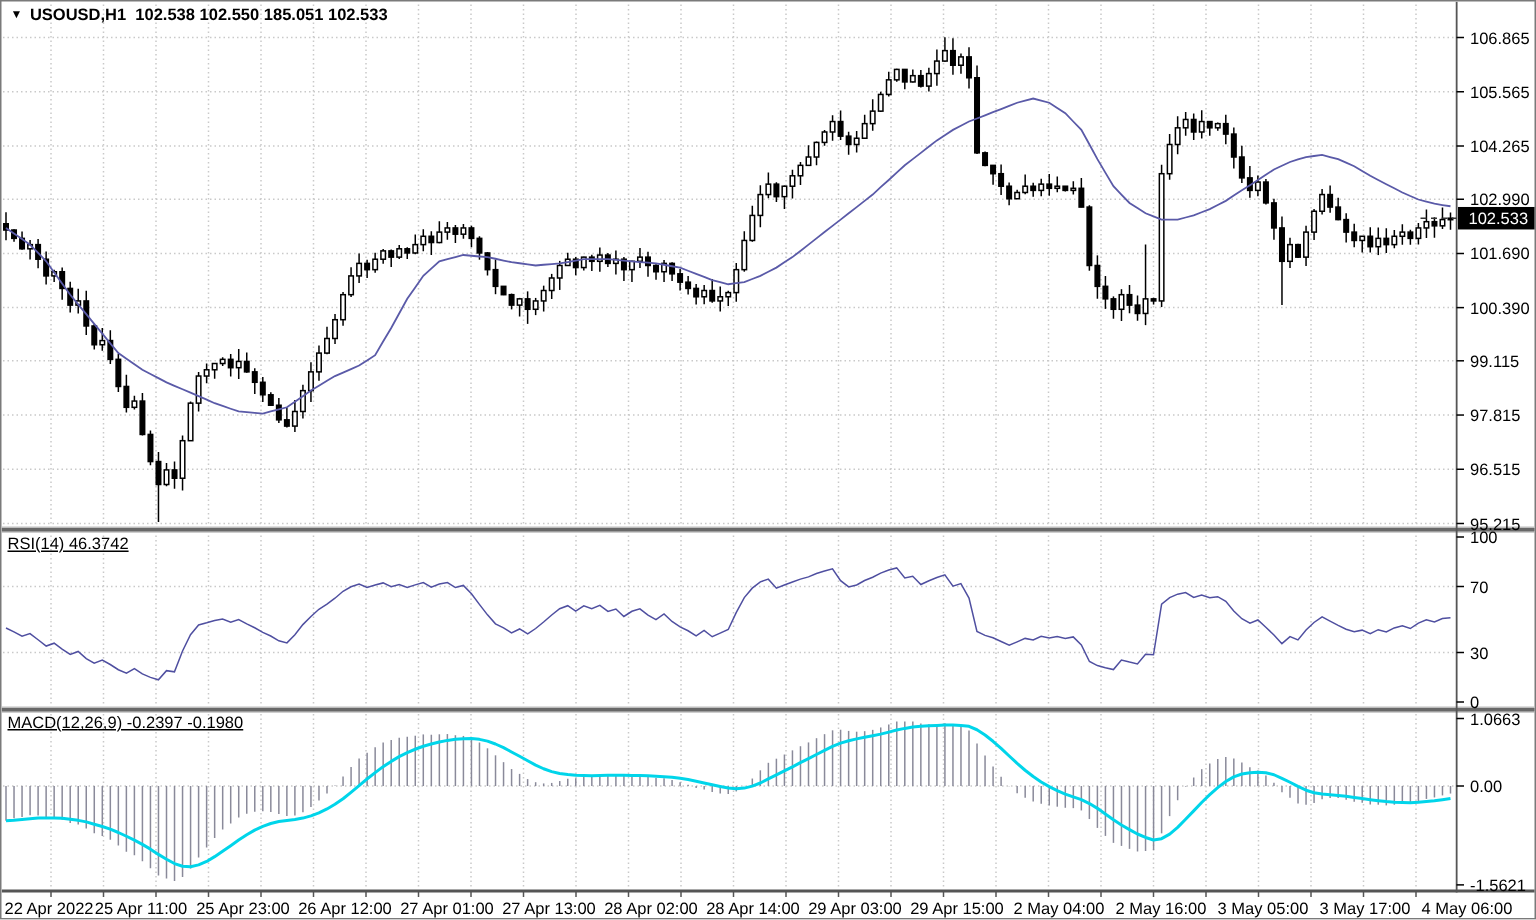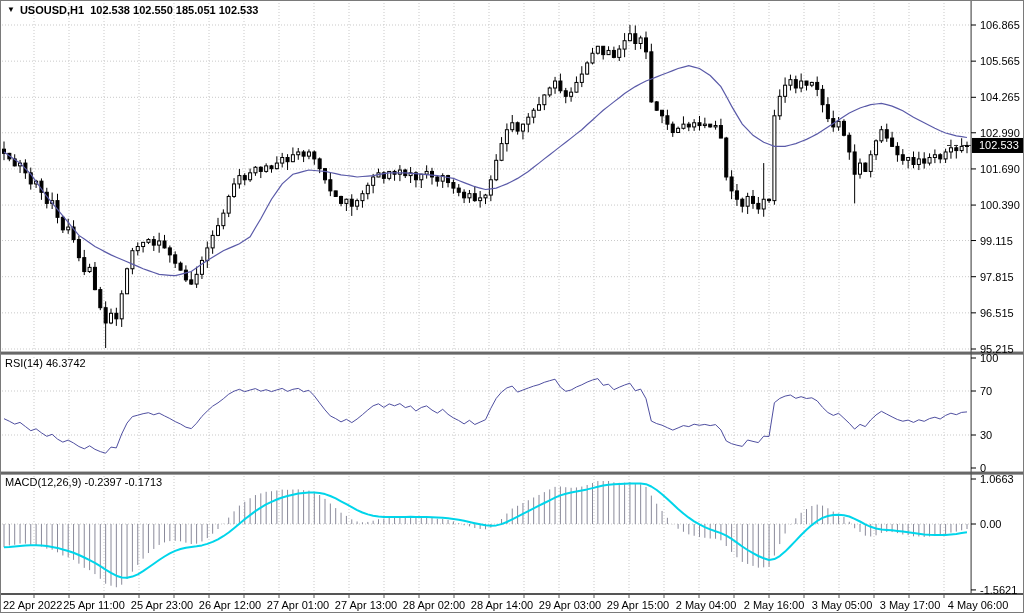--- a/index.html
+++ b/index.html
@@ -8,21 +8,21 @@
     border:1px solid #7a7a7a;box-sizing:border-box;overflow:hidden;
     font-family:"Liberation Sans",sans-serif;
   }
   svg{position:absolute;left:0;top:0;}
   svg text{font-family:"Liberation Sans",sans-serif;font-size:11px;fill:#000;}
   .hdr{
     position:absolute;left:6px;top:3px;font-size:11px;font-weight:bold;color:#000;
     display:flex;align-items:center;gap:5px;white-space:pre;
   }
   .tri{font-size:8px;line-height:1;cursor:pointer;}
-  .plabel{position:absolute;left:4px;font-size:11px;color:#000;white-space:pre;}
+  .plabel{position:absolute;left:4px;font-size:11px;color:#000;white-space:pre;text-decoration:underline;}
   .plabel.rsi{top:356px;}
   .plabel.macd{top:475px;}
 </style>
 </head>
 <body>
 
 <div class="window">
   <svg id="cv" width="1024" height="613">
       <g>
         <line x1="33" y1="2" x2="33" y2="350" stroke="#c9c9c9" stroke-width="1" stroke-dasharray="1 2"></line>
@@ -774,14 +774,14 @@
         <text x="841" y="608" text-anchor="middle">3 May 05:00</text>
         <text x="909" y="608" text-anchor="middle">3 May 17:00</text>
         <text x="977" y="608" text-anchor="middle">4 May 06:00</text>
       </g>
     </svg>
   <div class="hdr">
     <span class="tri">▼</span>
     <span>USOUSD,H1  102.538 102.550 185.051 102.533</span>
   </div>
   <div class="plabel rsi">RSI(14) 46.3742</div>
-  <div class="plabel macd">MACD(12,26,9) -0.2397 -0.1713</div>
+  <div class="plabel macd">MACD(12,26,9) -0.2397 -0.1980</div>
 </div>
 
 </body></html>

